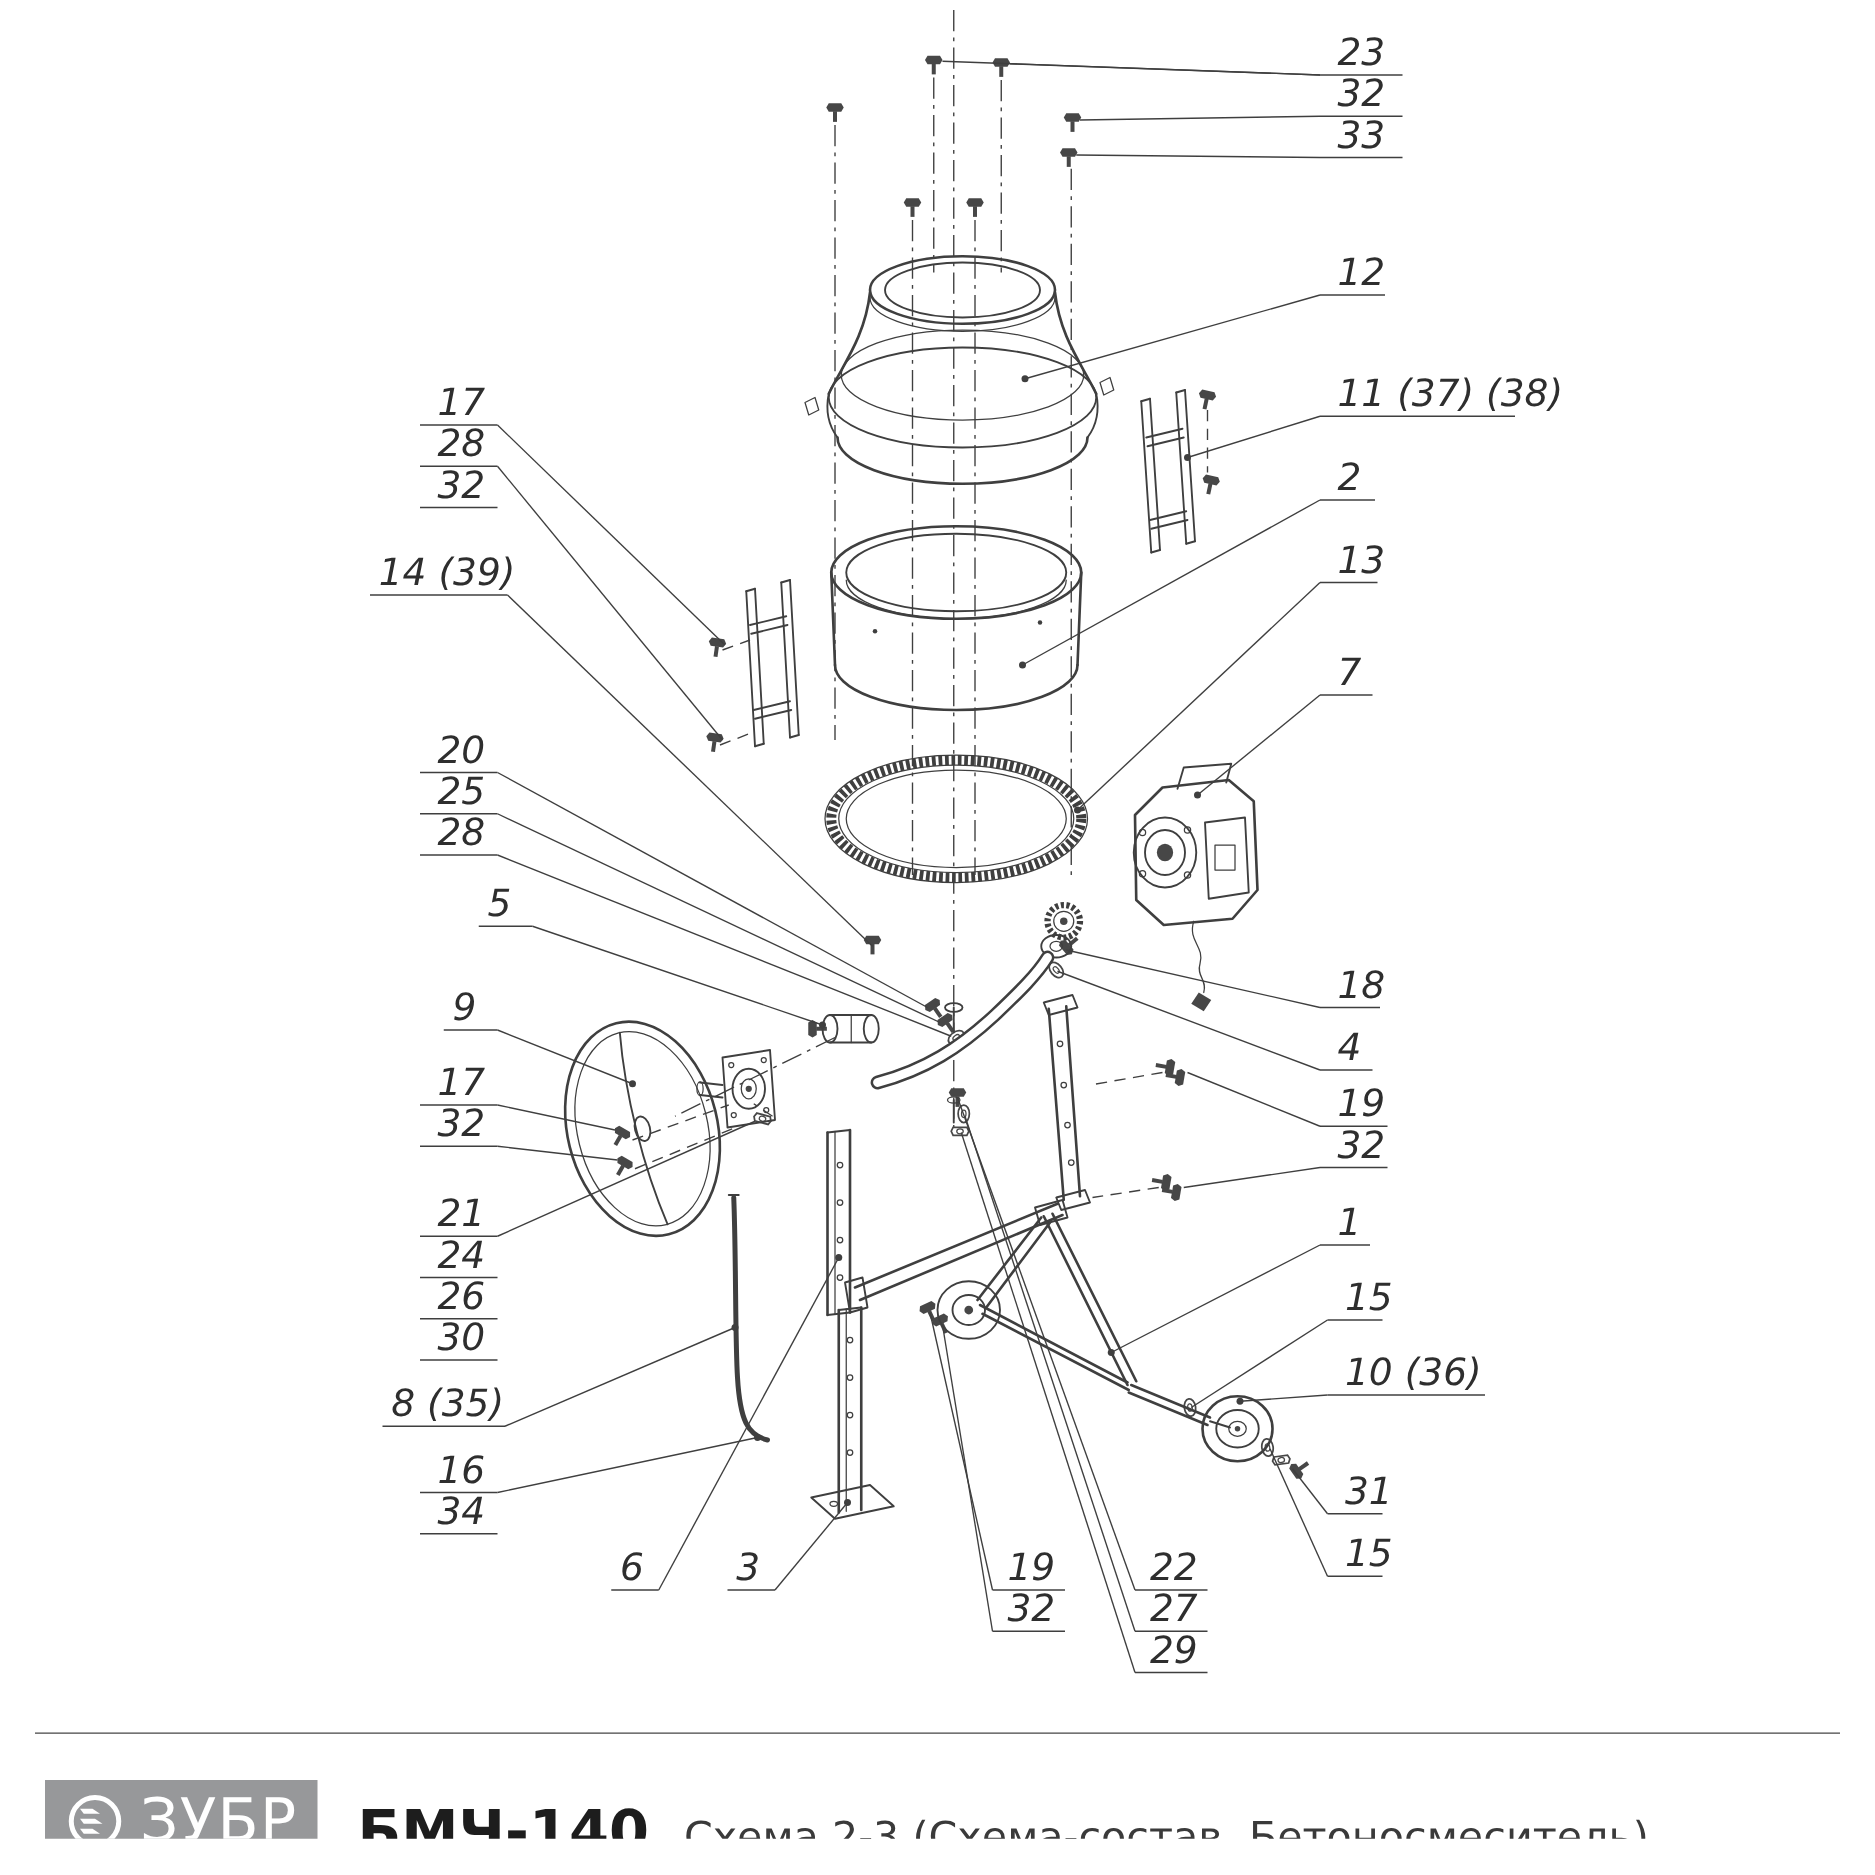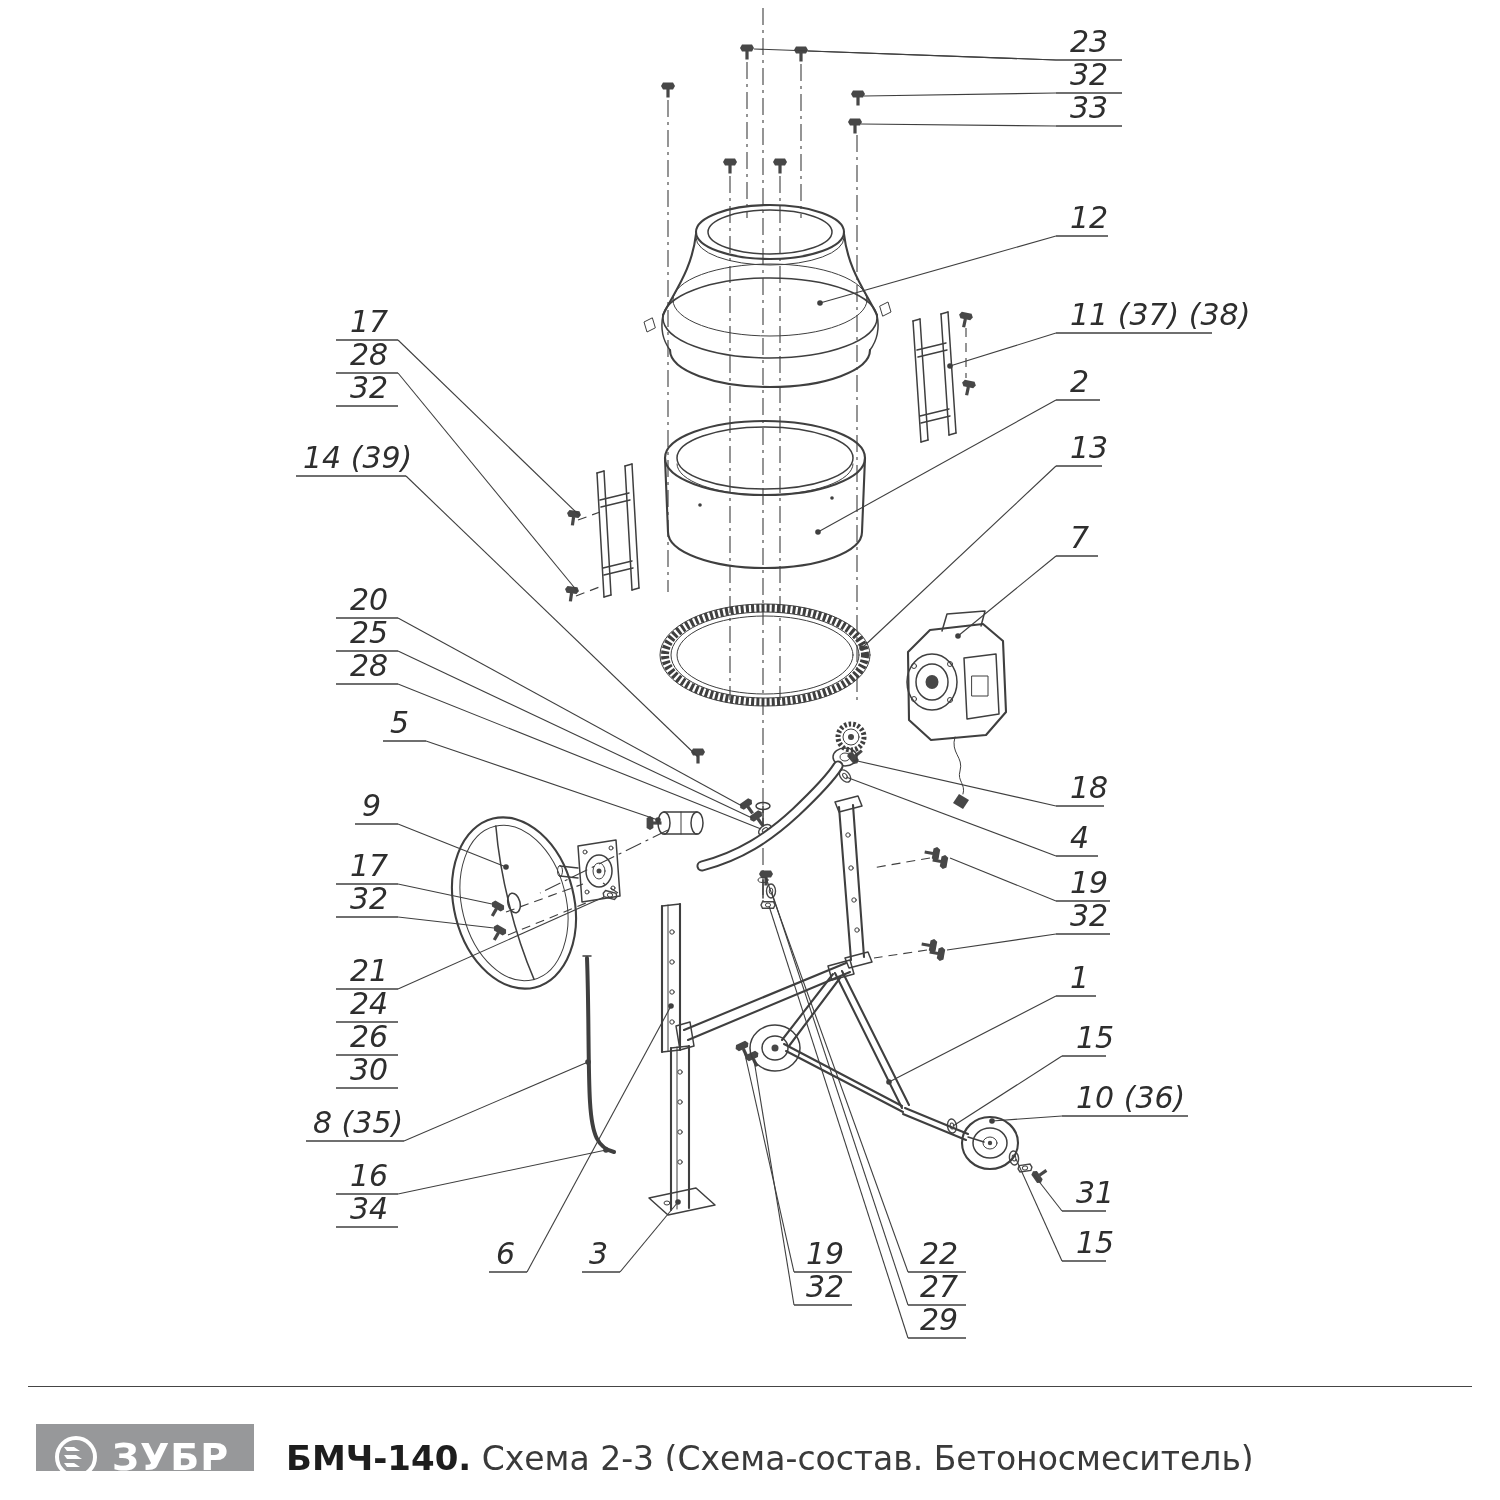--- a/index.html
+++ b/index.html
@@ -15,23 +15,23 @@
   svg .thin{stroke-width:1}
   svg .dash{stroke:var(--line);fill:none;stroke-dasharray:9 6;stroke-width:1.1}
   svg .dd{stroke:var(--line);fill:none;stroke-dasharray:17 5 3 5;stroke-width:1.1}
   svg .shelf{stroke:var(--line);stroke-width:1.3}
   svg .ldr{stroke:var(--line);stroke-width:1.1}
   svg .dot{fill:var(--line)}
   svg text.lbl{font-family:"DejaVu Sans",sans-serif;font-style:italic;font-size:30px;fill:var(--text)}
   .footer-rule{position:absolute;left:28px;right:28px;top:1386px;border-top:1.7px solid #454545}
   .logo{position:absolute;left:36px;top:1424px;width:218px;height:66px;background:var(--logo_bg);
         display:flex;align-items:center;gap:10px;padding:0 14px}
-  .logo .brand{color:var(--logo_text);font-weight:700;font-size:38px;letter-spacing:1px;line-height:1}
+  .logo .brand{color:var(--logo_text);font-weight:400;font-size:48px;letter-spacing:1px;line-height:1}
   .title{position:absolute;left:286px;top:1438px;font-size:33px;color:#3a3a3a;white-space:nowrap}
-  .title .model{font-weight:700;color:var(--title_text);font-size:34px}
+  .title .model{font-weight:700;color:var(--title_text);font-size:46px}
 </style>
 </head>
 <body>
 
 <div class="canvas">
 
   <svg width="1500" height="1500" viewBox="0 0 1500 1500">
     <defs>
       <g id="bolt">
         <path d="M-5,-3.4 L5,-3.4 L7,0 L5,3.4 L-5,3.4 L-7,0 Z" fill="#474747"></path>

